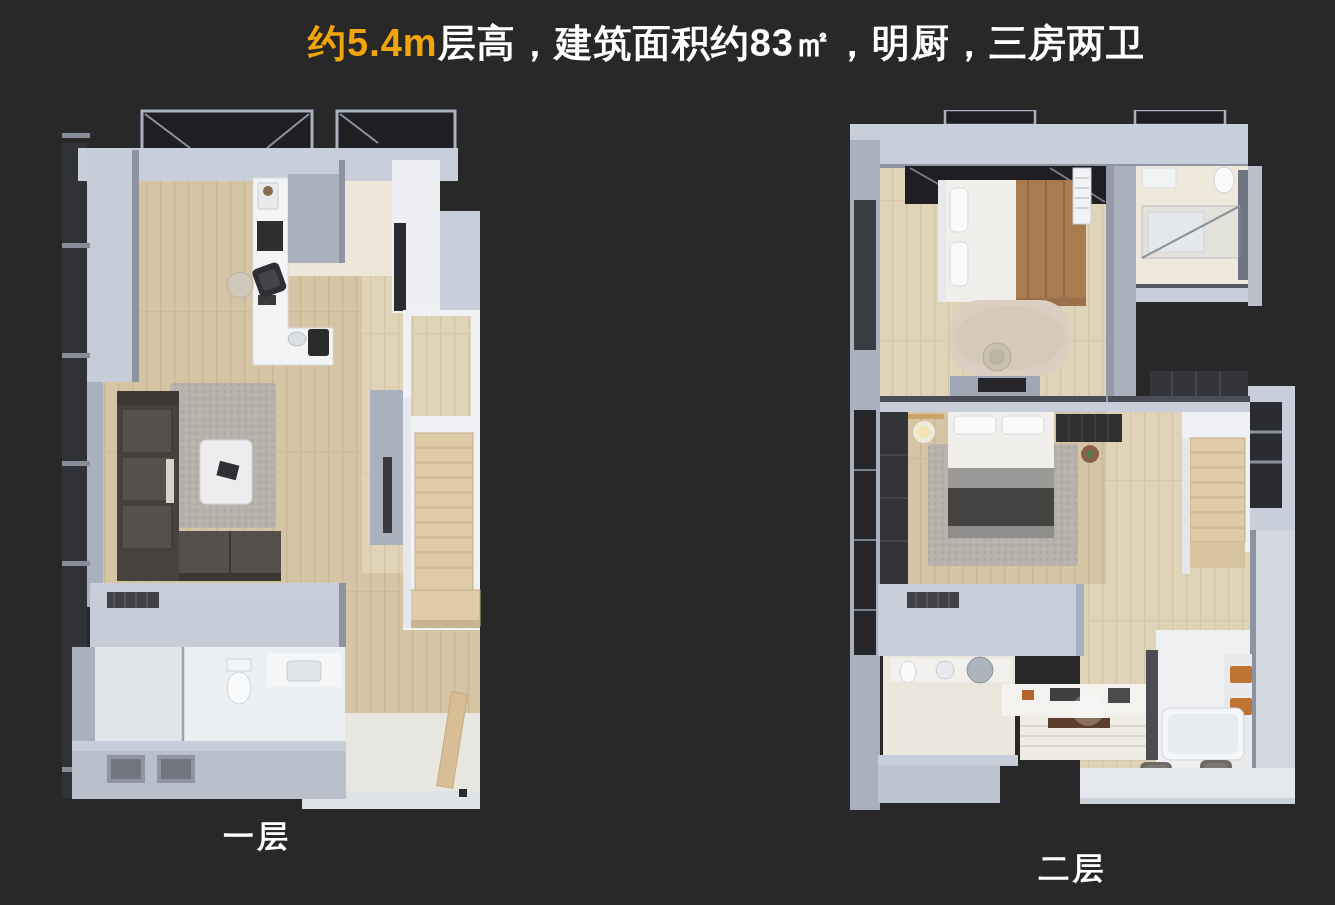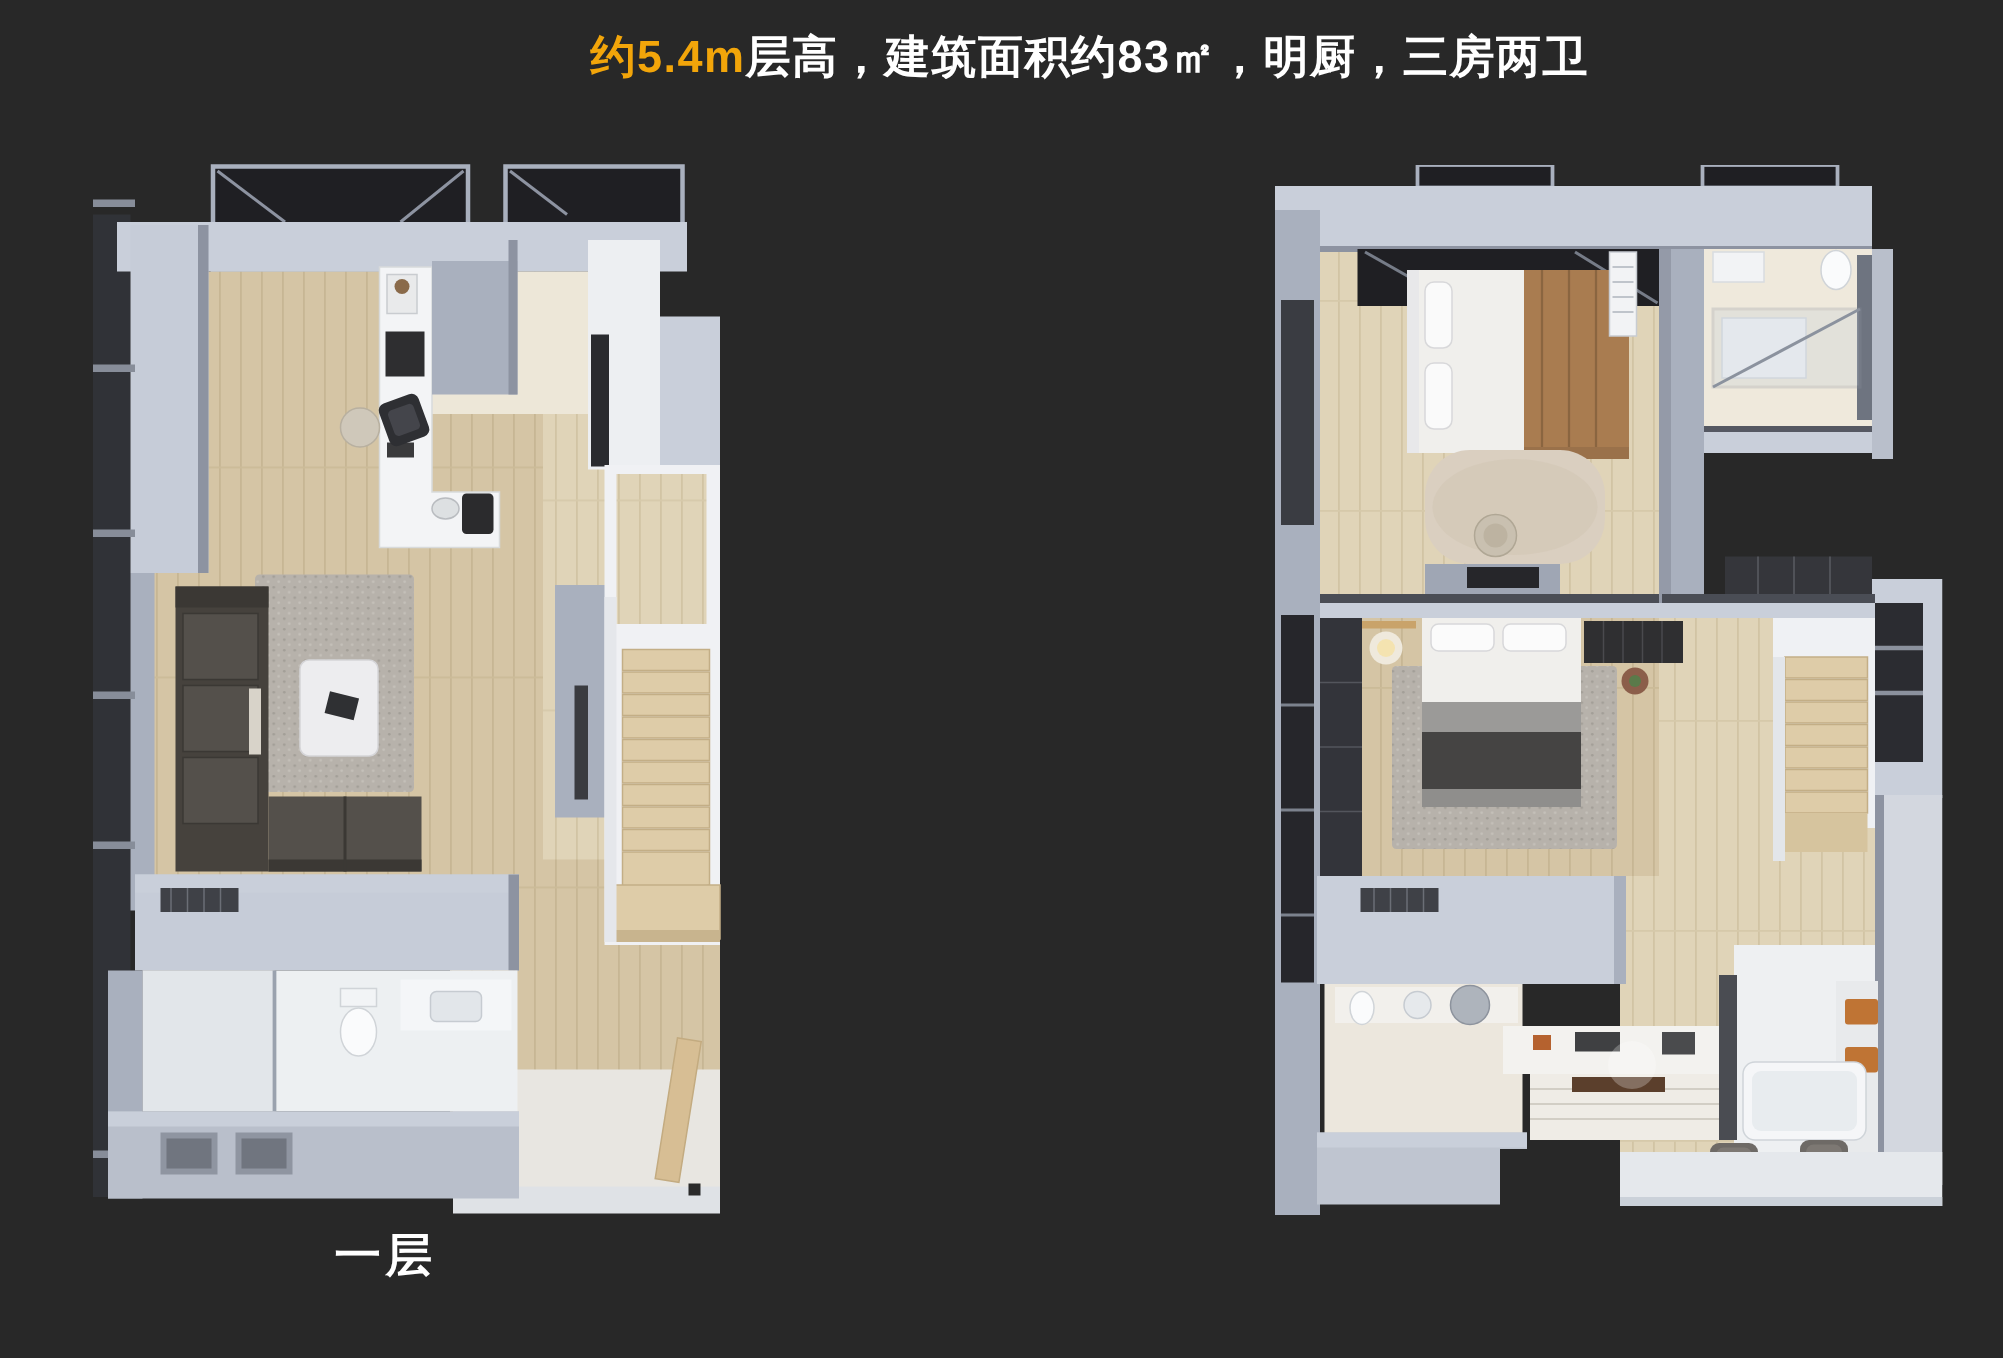--- a/index.html
+++ b/index.html
@@ -1,19 +1,19 @@
 <!DOCTYPE html>
 <html style="--background: #282828; --accent-orange: #F2A50A; --title-text: #FFFFFF; --wall-top: #C9CFDA; --wall-side: #A9B0BE; --wall-shadow: #8D93A1; --surface-white: #F3F4F6; --floor-wood: #D5C5A5; --floor-cream: #EDE7D8; --stair-wood: #DECCA8; --sofa-dark: #46423D; --duvet-dark: #454443; --bed-blanket-brown: #A97C50; --rug-gray: #B7B2AB; --rug-cream: #DACFC0; --towel-orange: #BF7434; --glass-dark: #1F1F23;"><head>
 <meta charset="utf-8">
 <style>
   html,body{margin:0;padding:0;background:var(--background,#282828);}
   body{font-family:"Liberation Sans","DejaVu Sans",sans-serif;}
   #stage{position:relative;width:1335px;height:905px;background:var(--background,#282828);overflow:hidden;}
   #title-bar{position:absolute;top:18px;left:0;width:100%;text-align:center;padding-left:118px;box-sizing:border-box;
-    font-size:30px;font-weight:bold;letter-spacing:1px;white-space:nowrap;}
+    font-size:38px;font-weight:bold;letter-spacing:1px;white-space:nowrap;}
   #title-bar .hl{color:var(--accent-orange,#F2A50A);}
   #title-bar .rest{color:var(--title-text,#fff);}
   .plan{position:absolute;}
   #plan1{left:62px;top:103px;width:428px;height:712px;}
   #plan2{left:850px;top:110px;width:445px;height:708px;}
   .floor-label{position:absolute;text-align:center;color:var(--title-text,#fff);
     font-size:31px;font-weight:bold;letter-spacing:3px;}
   #label1{left:62px;top:816px;width:390px;}
   #label2{left:850px;top:848px;width:445px;}
   
@@ -355,13 +355,14 @@
       <rect x="28" y="645" width="140" height="48" fill="#BFC5D0"></rect>
       <rect x="28" y="645" width="140" height="10" class="wallTop"></rect>
       <rect x="150" y="656" width="80" height="52" fill="#282828"></rect>
       <rect x="230" y="658" width="215" height="36" fill="#E5E8EC"></rect>
       <rect x="230" y="688" width="215" height="6" fill="#CBD1D9"></rect>
     </g>
   </svg>
   </div>
 
   <div class="floor-label" id="label1">一层</div>
+  <div class="floor-label" id="label2">二层</div>
 </div>
 
 </body></html>

